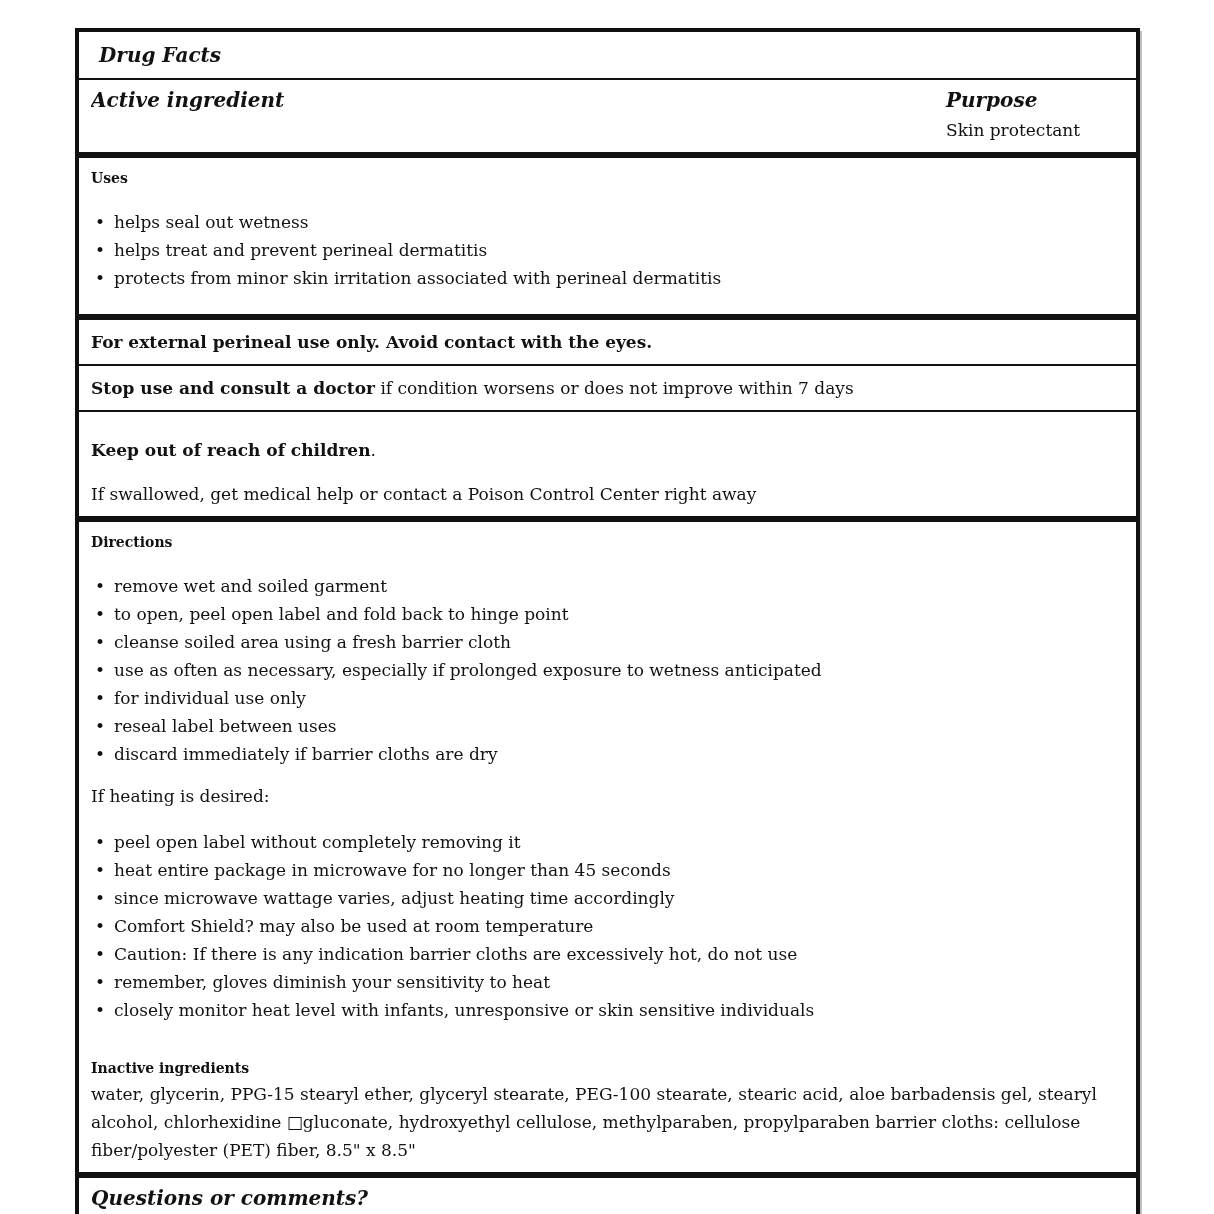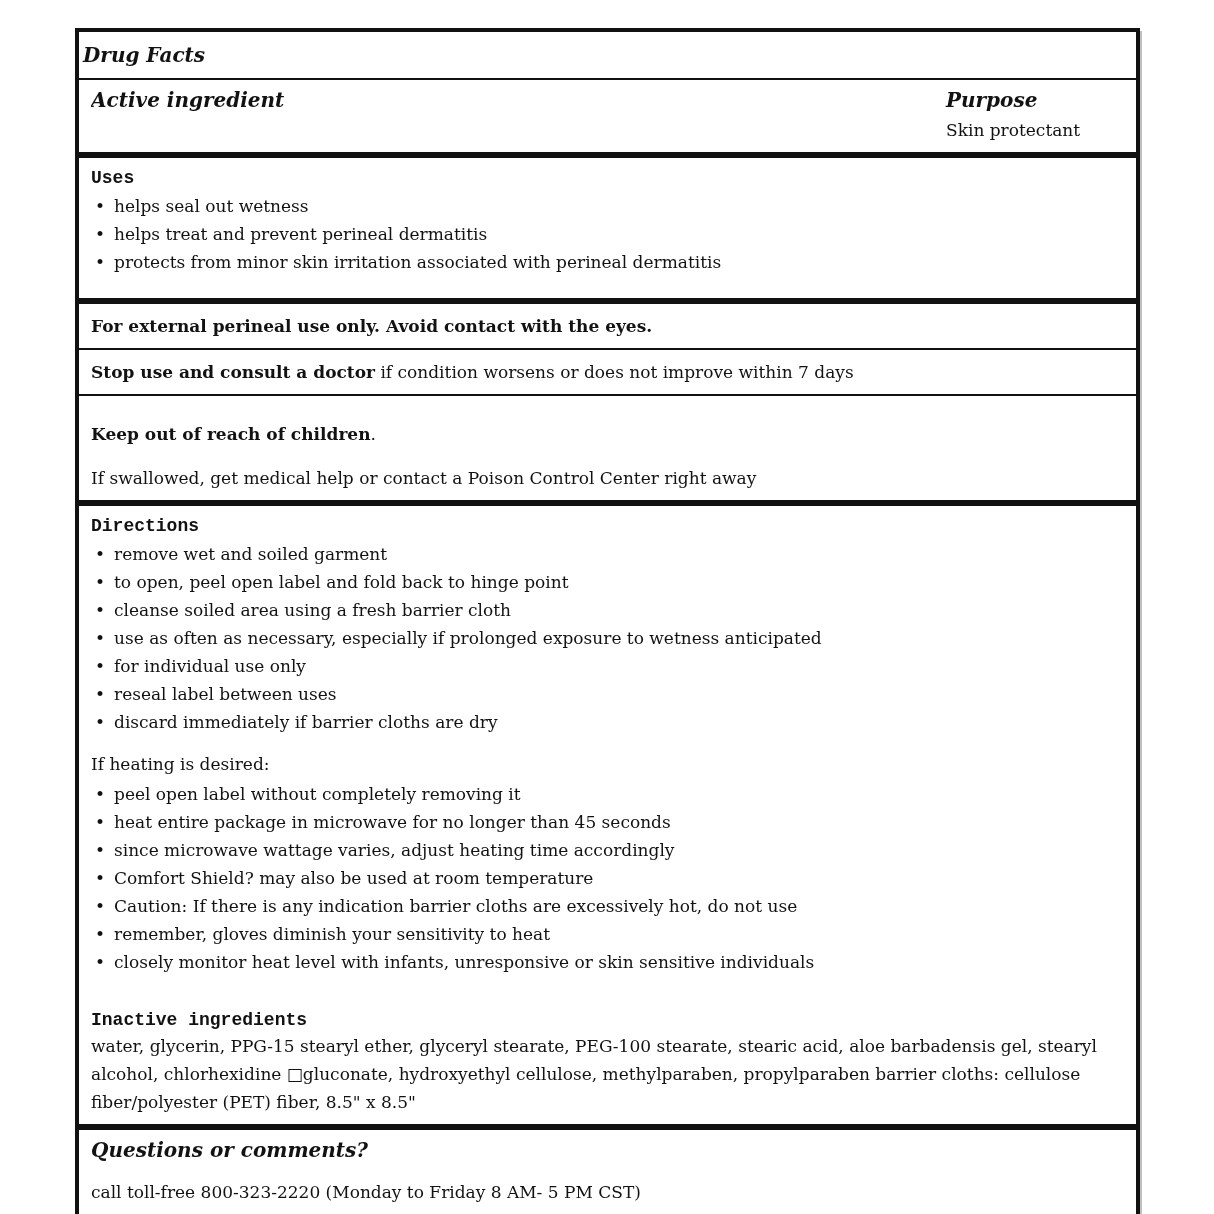--- a/index.html
+++ b/index.html
@@ -26,43 +26,42 @@
   .sec:last-child { border-bottom: none; }
 
   .h-italic {
     font-weight: bold;
     font-style: italic;
     font-size: 20px;
     line-height: 24px;
   }
   .h-plain {
     font-weight: bold;
-    font-size: 18px;
+    font-size: 14px;
     line-height: 24px;
-    font-family: Liberation Mono, monospace;
   }
   .bold { font-weight: bold; }
 
   
-  .sec-title { padding: 10px 12px 8px 4px; }
+  .sec-title { padding: 10px 12px 8px 20px; }
 
   
   .ai-row { display: flex; align-items: flex-start; gap: 20px; }
   .ai-left { flex: 1 1 auto; min-width: 0; overflow: hidden; }
   .ai-right { flex: 0 0 178px; text-align: left; }
   .ai-name-line {
     white-space: nowrap;
     overflow: hidden;
     margin-top: 4px;
   }
 
   
   ul.blist {
     list-style: none;
-    margin: 2px 0 0 0;
+    margin: 18px 0 0 0;
     padding: 0;
   }
   ul.blist li {
     position: relative;
     padding-left: 23px;
     line-height: 28px;
   }
   ul.blist li::before {
     content: "\2022";
     position: absolute;

